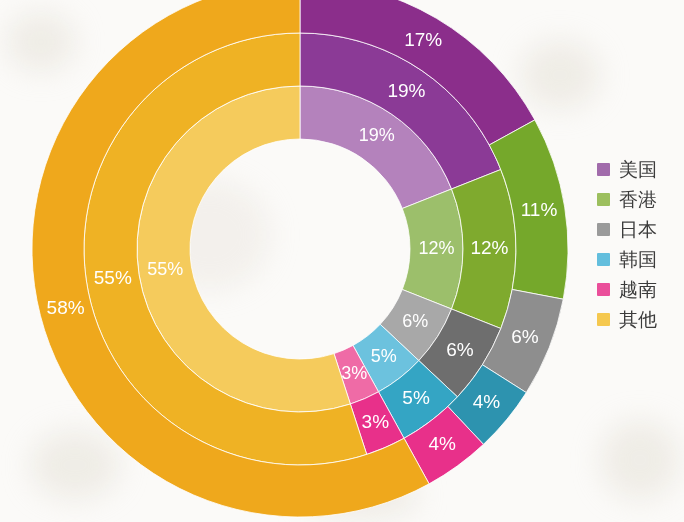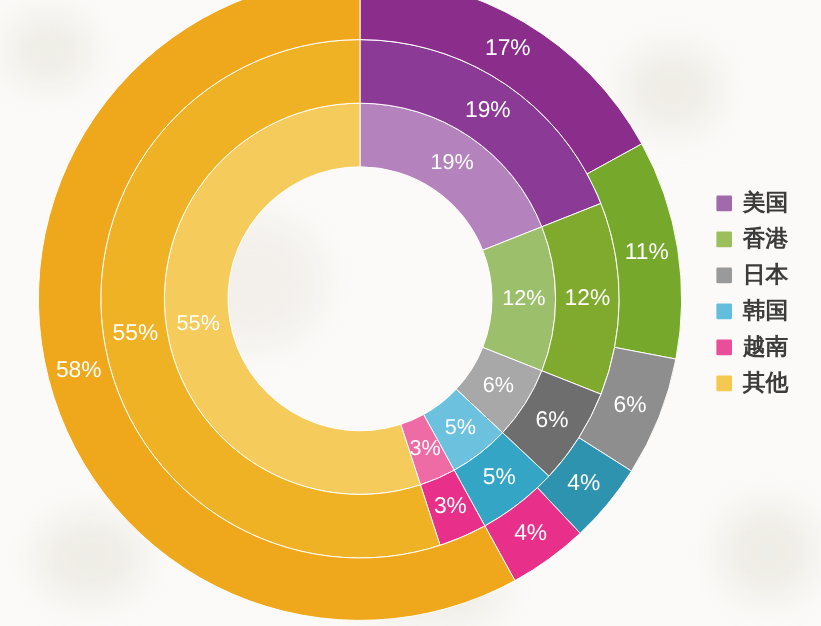--- a/index.html
+++ b/index.html
@@ -20,21 +20,21 @@
     font-family:"Liberation Sans","DejaVu Sans",sans-serif;
     fill:#ffffff;font-size:19px;text-anchor:middle;
     dominant-baseline:middle;
   }
   .slice-label.ring-inner{font-size:18px;}
   .slice-label.ring-mid{font-size:19px;}
   .slice-label.ring-outer{font-size:19px;}
 
   #legend{
     position:absolute;left:597px;top:160px;
-    display:flex;flex-direction:column;gap:11px;font-weight:bold;
+    display:flex;flex-direction:column;gap:11px;
   }
   .legend-row{display:flex;align-items:center;gap:9px;}
   .legend-swatch{width:13px;height:13px;display:block;border-radius:1px;}
   .legend-text{
     font-family:"DejaVu Sans","Liberation Sans",sans-serif;
     font-size:19px;color:#3c3c3c;line-height:1;white-space:nowrap;
   }
 </style>
 </head>
 <body>

